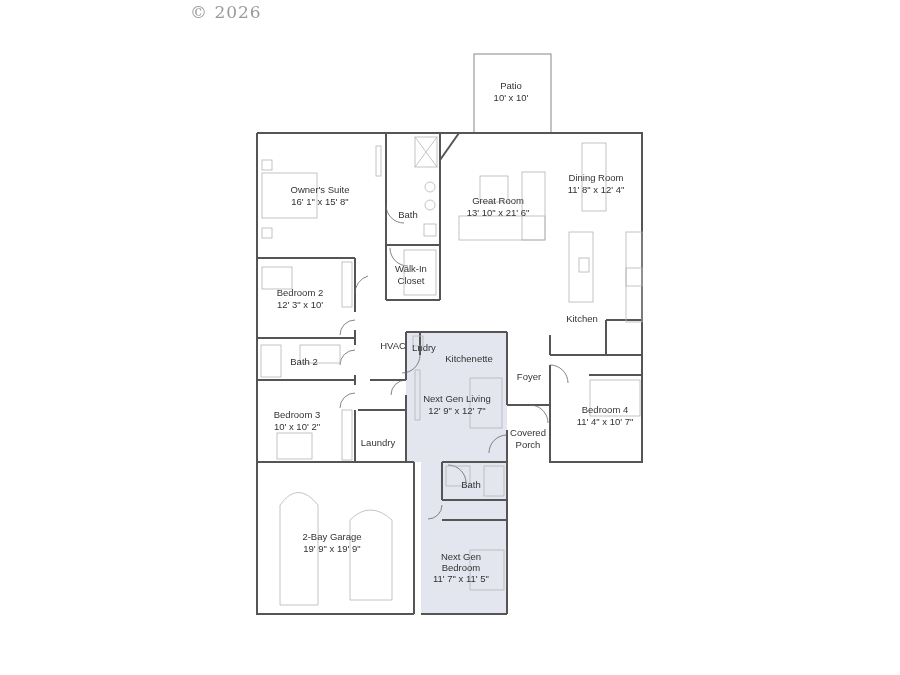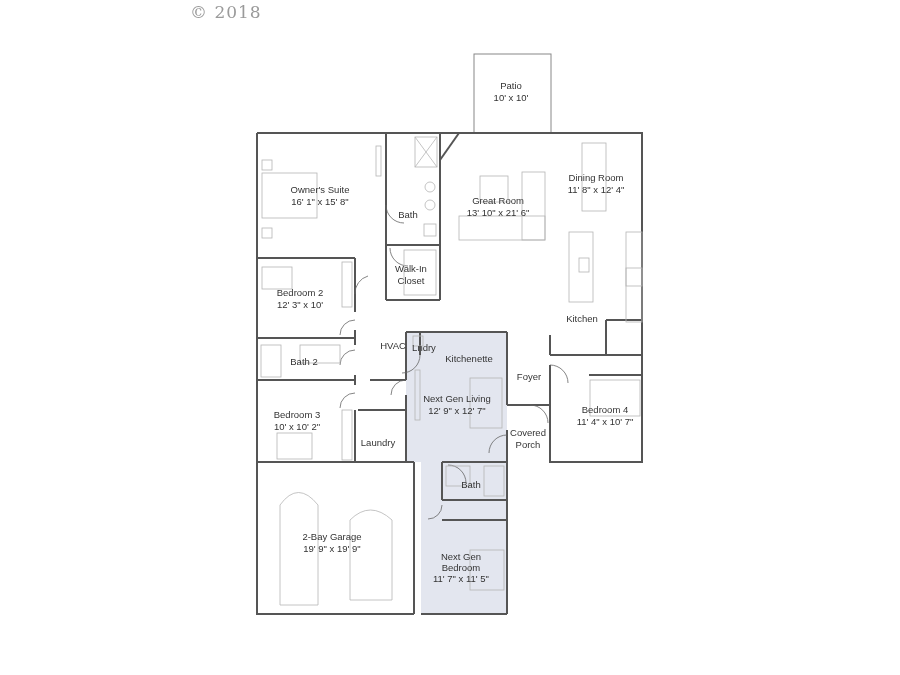--- a/index.html
+++ b/index.html
@@ -8,21 +8,21 @@
     svg { position:absolute; left:0; top:0; }
     .lbl { font-family:"Liberation Sans", sans-serif; font-size:9.5px; fill:#333; text-anchor:middle; }
     .wall { stroke:#555; stroke-width:2; fill:none; }
     .thin { stroke:#888; stroke-width:1; fill:none; }
     .furn { stroke:#b5b5b5; stroke-width:0.8; fill:none; }
     .door { stroke:#666; stroke-width:0.8; fill:none; }
   </style>
 </head>
 <body>
 
-<div id="copyright">© 2018</div>
+<div id="copyright">© 2026</div>
 
 <svg width="900" height="675" viewBox="0 0 900 675">
 
   <polygon points="406,332 507,332 507,614 421,614 421,462 406,462" fill="#e3e6ef" stroke="none"></polygon>
 
   <rect x="474" y="54" width="77" height="79" class="thin"></rect>
 
   <g>
     <polyline class="wall" points="257,133 642,133 642,462 550,462 550,410"></polyline>
     <polyline class="wall" points="257,133 257,614 414,614"></polyline>

